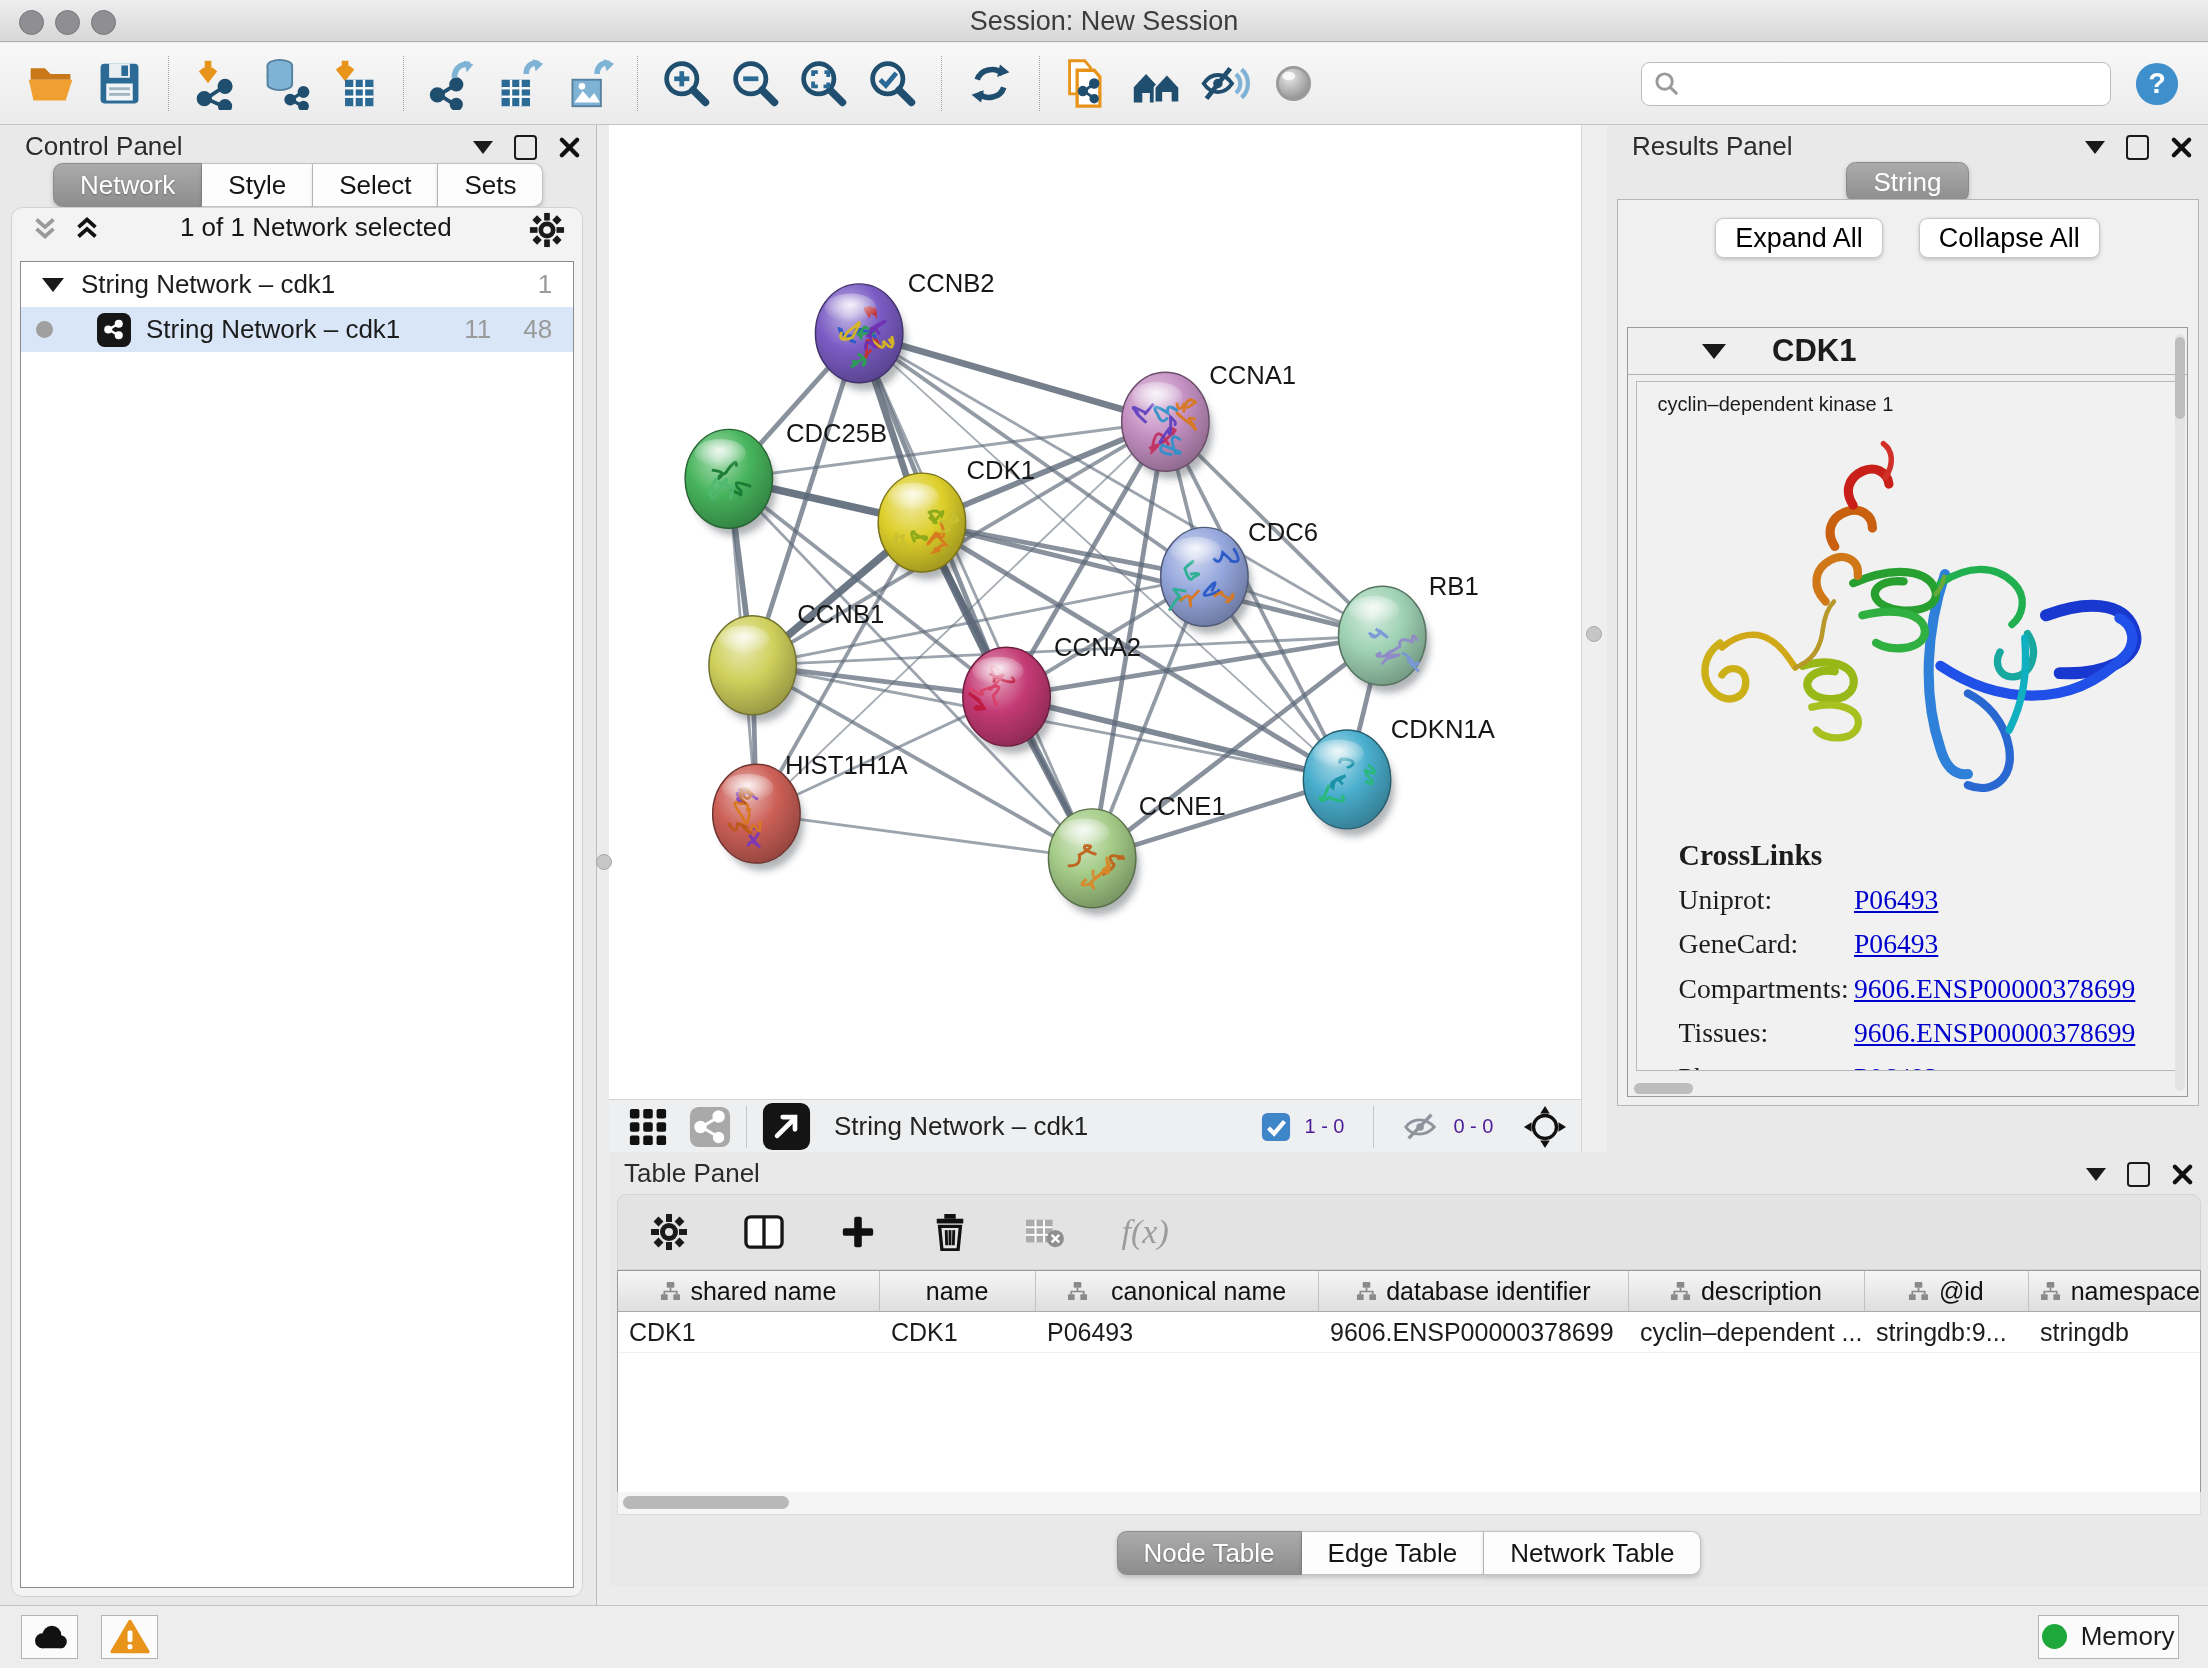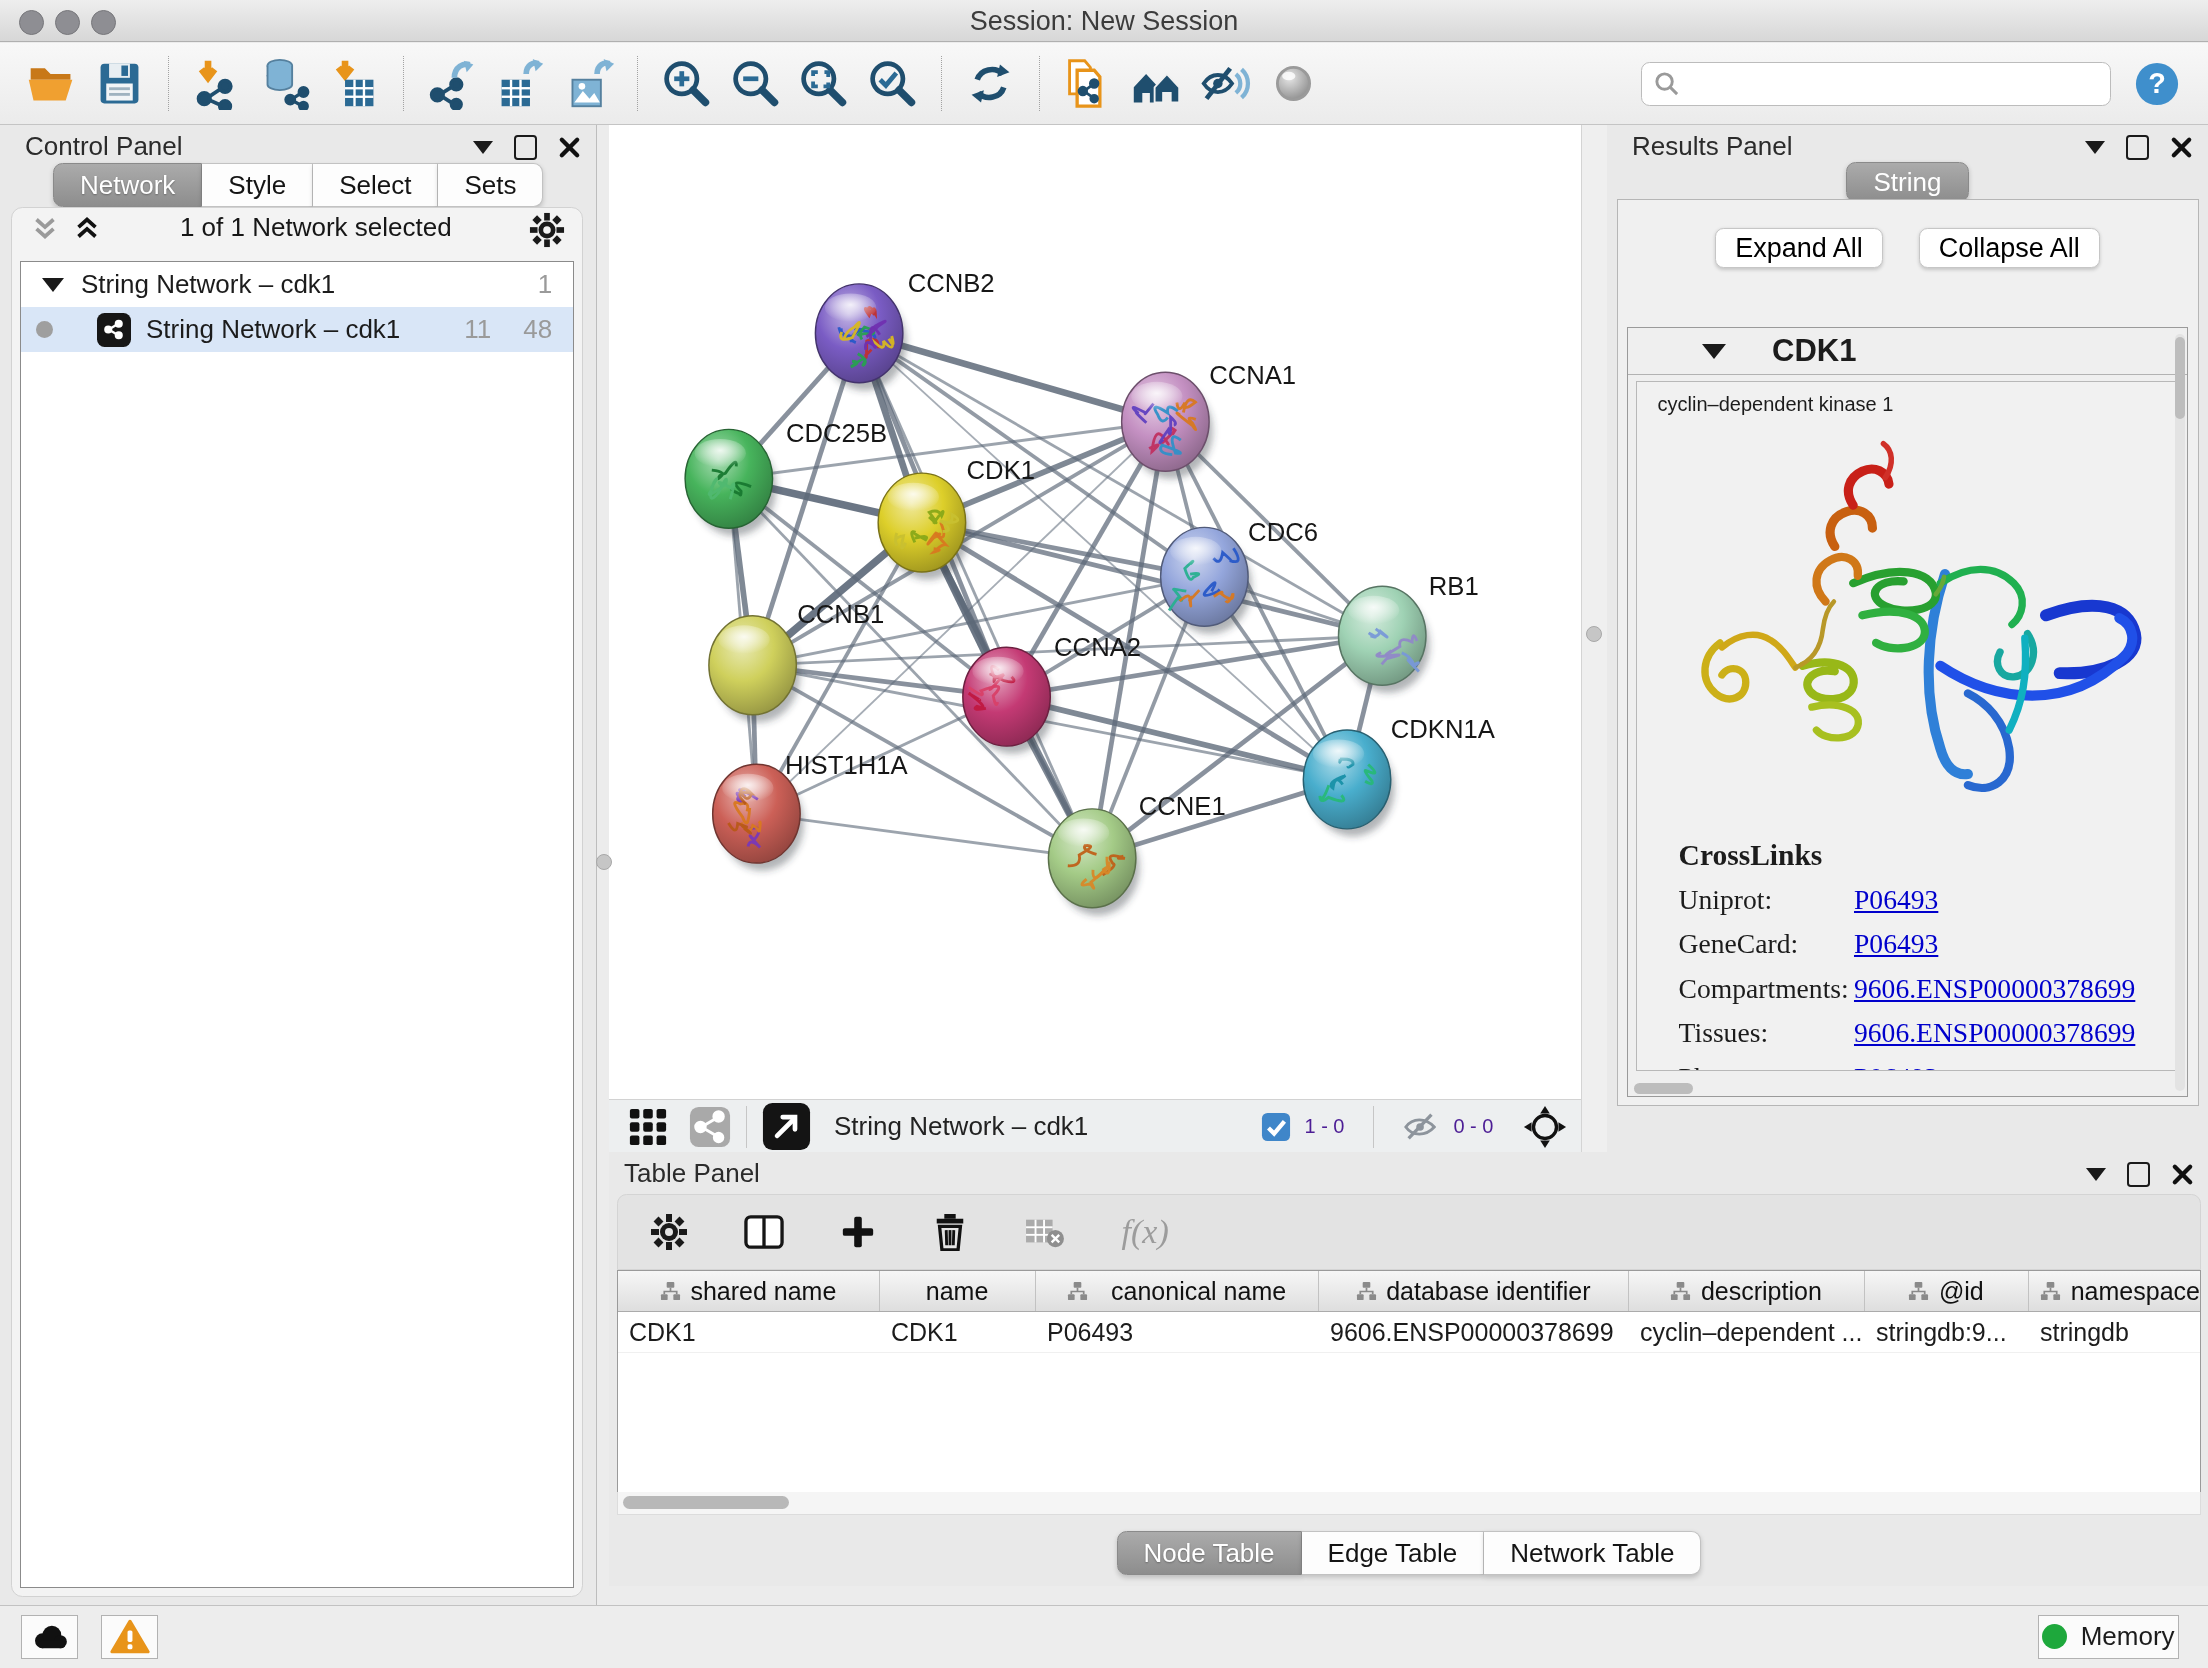--- a/index.html
+++ b/index.html
@@ -69,21 +69,21 @@
   .vsplit2{position:absolute;left:1581px;top:125px;width:27px;height:1029px;background:#efefef;
     border-left:1px solid #d4d4d4;border-right:1px solid #d4d4d4;box-sizing:border-box}
   .hsplit{position:absolute;left:609px;top:1155px;width:1600px;height:17px;background:#ececec}
 
   
   .results{position:absolute;left:1607px;top:125px;width:601px;height:1047px;background:#e9e9e9;box-sizing:border-box}
   .res-tabwrap{position:absolute;top:37px;left:0;width:100%;display:flex;justify-content:center}
   .res-tab{height:38px;line-height:38px;padding:0 27px;border-radius:9.5px;background:linear-gradient(#ababab,#8d8d8d);
      color:#fff;font-size:26px;border:1px solid #8a8a8a;box-shadow:0 2.9px 4.8px rgba(0,0,0,.2);cursor:pointer}
   .res-box{position:absolute;left:9.5px;right:9.5px;top:74px;height:905px;background:#f0f0f0;border:1px solid #b6b6b6}
-  .res-buttons{position:absolute;top:28px;left:0;width:100%;display:flex;justify-content:center;gap:36px}
+  .res-buttons{position:absolute;top:18px;left:0;width:100%;display:flex;justify-content:center;gap:36px}
   .res-btn{min-width:150px;height:40px;background:#fff;border:1px solid #c6c6c6;border-radius:8.6px;font-size:27px;
      display:flex;align-items:center;justify-content:center;padding:0 19px;box-shadow:0 1.9px 3.8px rgba(0,0,0,.18);cursor:pointer}
   .entry{position:absolute;left:9.5px;right:9.5px;top:127px;bottom:7.6px;background:#efefef;border:1.9px solid #9a9a9a}
   .entry-head{height:46px;border-bottom:1px solid #b2b2b2;display:flex;align-items:center}
   .entry-caret{width:0;height:0;border-left:12.4px solid transparent;border-right:12.4px solid transparent;border-top:15px solid #1a1a1a;margin-left:74px}
   .entry-name{font-size:31px;font-weight:bold;margin-left:46px}
   .entry-content{position:absolute;left:7.6px;right:7.6px;top:53px;bottom:25px;border:1px solid #b8b8b8;background:#f1f1f1;overflow:hidden}
   .entry-desc{margin:11.4px 9.5px 0 21px;font-size:20px}
   .xlinks{margin:9.5px 0 0 42px;font-family:"Liberation Serif","DejaVu Serif",serif}
   .xtitle{font-size:29.5px;font-weight:bold}

